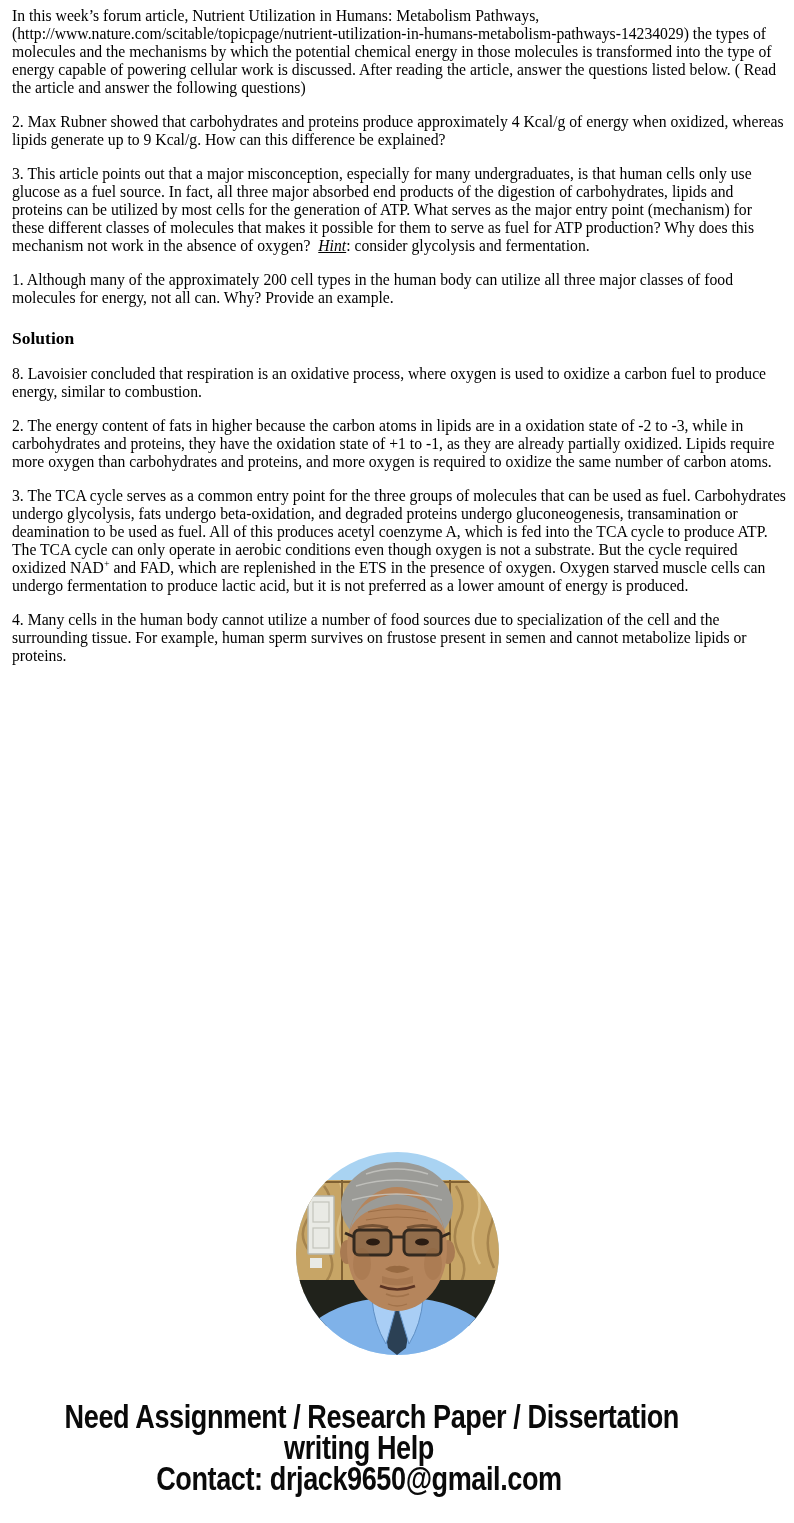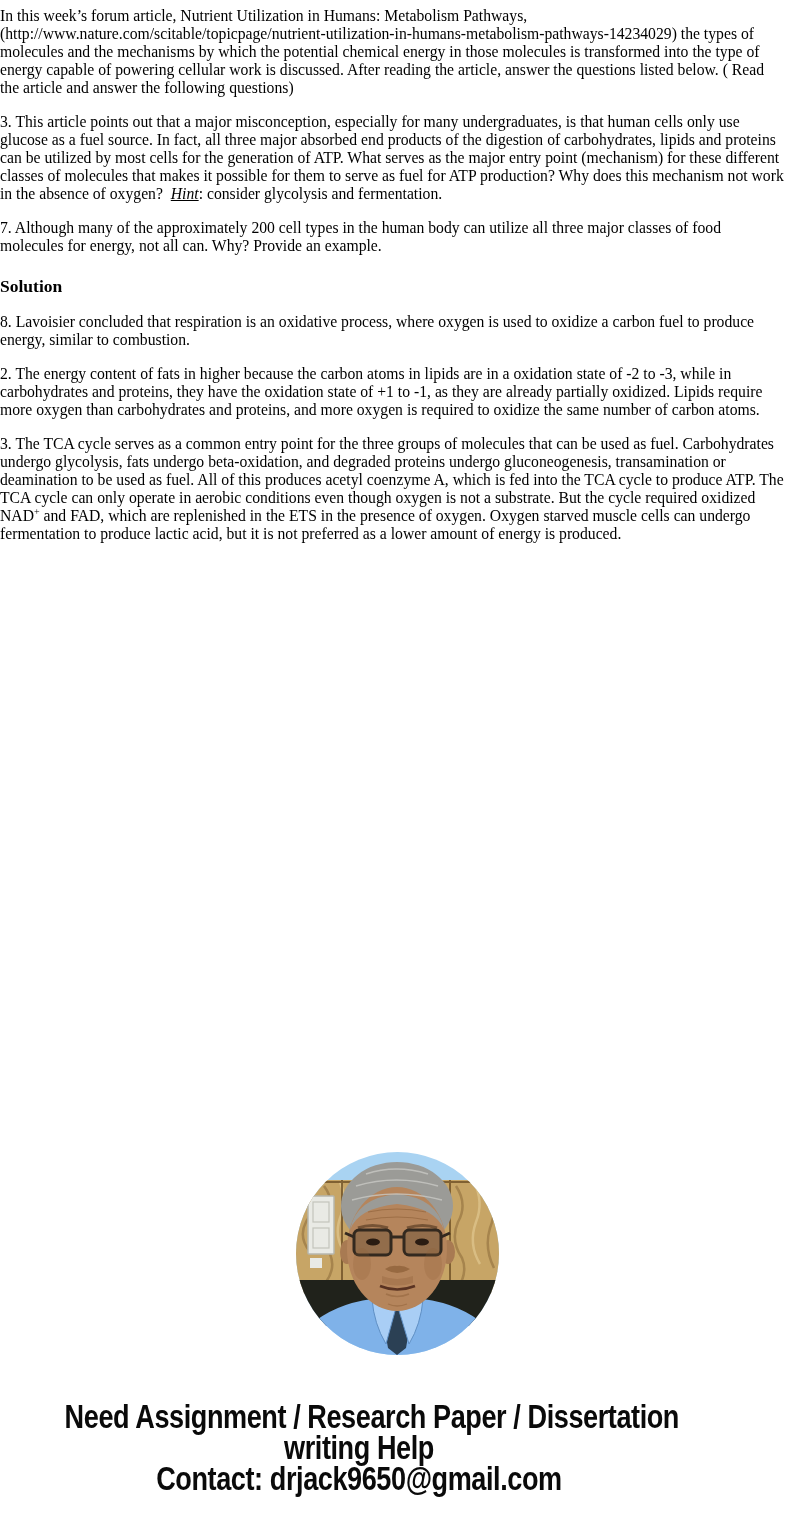--- a/index.html
+++ b/index.html
@@ -8,21 +8,21 @@
     height: 1523px;
     position: relative;
     background: #ffffff;
     font-family: "Liberation Serif", "DejaVu Serif", serif;
     font-size: 15.7px;
     line-height: 18px;
     color: #000000;
     overflow: hidden;
   }
   .content {
-    padding: 7px 8px 0 0;
+    padding: 7px 8px 0 12px;
   }
   .content p {
     margin: 0 0 16px 0;
   }
   .solution-heading {
     font-size: 17.5px;
     font-weight: bold;
     line-height: 22px;
     margin: 20px 0 16px 0;
   }
@@ -56,26 +56,28 @@
     transform: scaleX(0.82);
     transform-origin: 50% 50%;
     white-space: nowrap;
   }
 </style>
 </head>
 <body>
 
 <div class="content">
   <p>In this week’s forum article, Nutrient Utilization in Humans: Metabolism Pathways, (http://www.nature.com/scitable/topicpage/nutrient-utilization-in-humans-metabolism-pathways-14234029) the types of molecules and the mechanisms by which the potential chemical energy in those molecules is transformed into the type of energy capable of powering cellular work is discussed. After reading the article, answer the questions listed below. ( Read the article and answer the following questions)</p>
+  <p>2. Max Rubner showed that carbohydrates and proteins produce approximately 4 Kcal/g of energy when oxidized, whereas lipids generate up to 9 Kcal/g. How can this difference be explained?</p>
   <p><span>3. This article points out that a major misconception, especially for many undergraduates, is that human cells only use glucose as a fuel source. In fact, all three major absorbed end products of the digestion of carbohydrates, lipids and proteins can be utilized by most cells for the generation of ATP. What serves as the major entry point (mechanism) for these different classes of molecules that makes it possible for them to serve as fuel for ATP production? Why does this mechanism not work in the absence of oxygen?&nbsp; </span><span class="hint-label">Hint</span><span>: consider glycolysis and fermentation.</span></p>
-  <p>7. Although many of the approximately 200 cell types in the human body can utilize all three major classes of food molecules for energy, not all can. Why? Provide an example.</p>
+  <p>1. Although many of the approximately 200 cell types in the human body can utilize all three major classes of food molecules for energy, not all can. Why? Provide an example.</p>
   <div class="solution-heading">Solution</div>
   <p>8. Lavoisier concluded that respiration is an oxidative process, where oxygen is used to oxidize a carbon fuel to produce energy, similar to combustion.</p>
   <p>2. The energy content of fats in higher because the carbon atoms in lipids are in a oxidation state of -2 to -3, while in carbohydrates and proteins, they have the oxidation state of +1 to -1, as they are already partially oxidized. Lipids require more oxygen than carbohydrates and proteins, and more oxygen is required to oxidize the same number of carbon atoms.</p>
   <p><span>3. The TCA cycle serves as a common entry point for the three groups of molecules that can be used as fuel. Carbohydrates undergo glycolysis, fats undergo beta-oxidation, and degraded proteins undergo gluconeogenesis, transamination or deamination to be used as fuel. All of this produces acetyl coenzyme A, which is fed into the TCA cycle to produce ATP. The TCA cycle can only operate in aerobic conditions even though oxygen is not a substrate. But the cycle required oxidized NAD</span><sup class="plus">+</sup><span> and FAD, which are replenished in the ETS in the presence of oxygen. Oxygen starved muscle cells can undergo fermentation to produce lactic acid, but it is not preferred as a lower amount of energy is produced.</span></p>
+  <p>4. Many cells in the human body cannot utilize a number of food sources due to specialization of the cell and the surrounding tissue. For example, human sperm survives on frustose present in semen and cannot metabolize lipids or proteins.</p>
 </div>
 
 <div class="avatar-wrap">
   <svg width="203" height="203" viewBox="0 0 203 203">
     <defs>
       <clipPath id="avclip">
           <circle cx="101.5" cy="101.5" r="101.5"></circle>
         </clipPath>
     </defs>
     <g clip-path="url(#avclip)">

